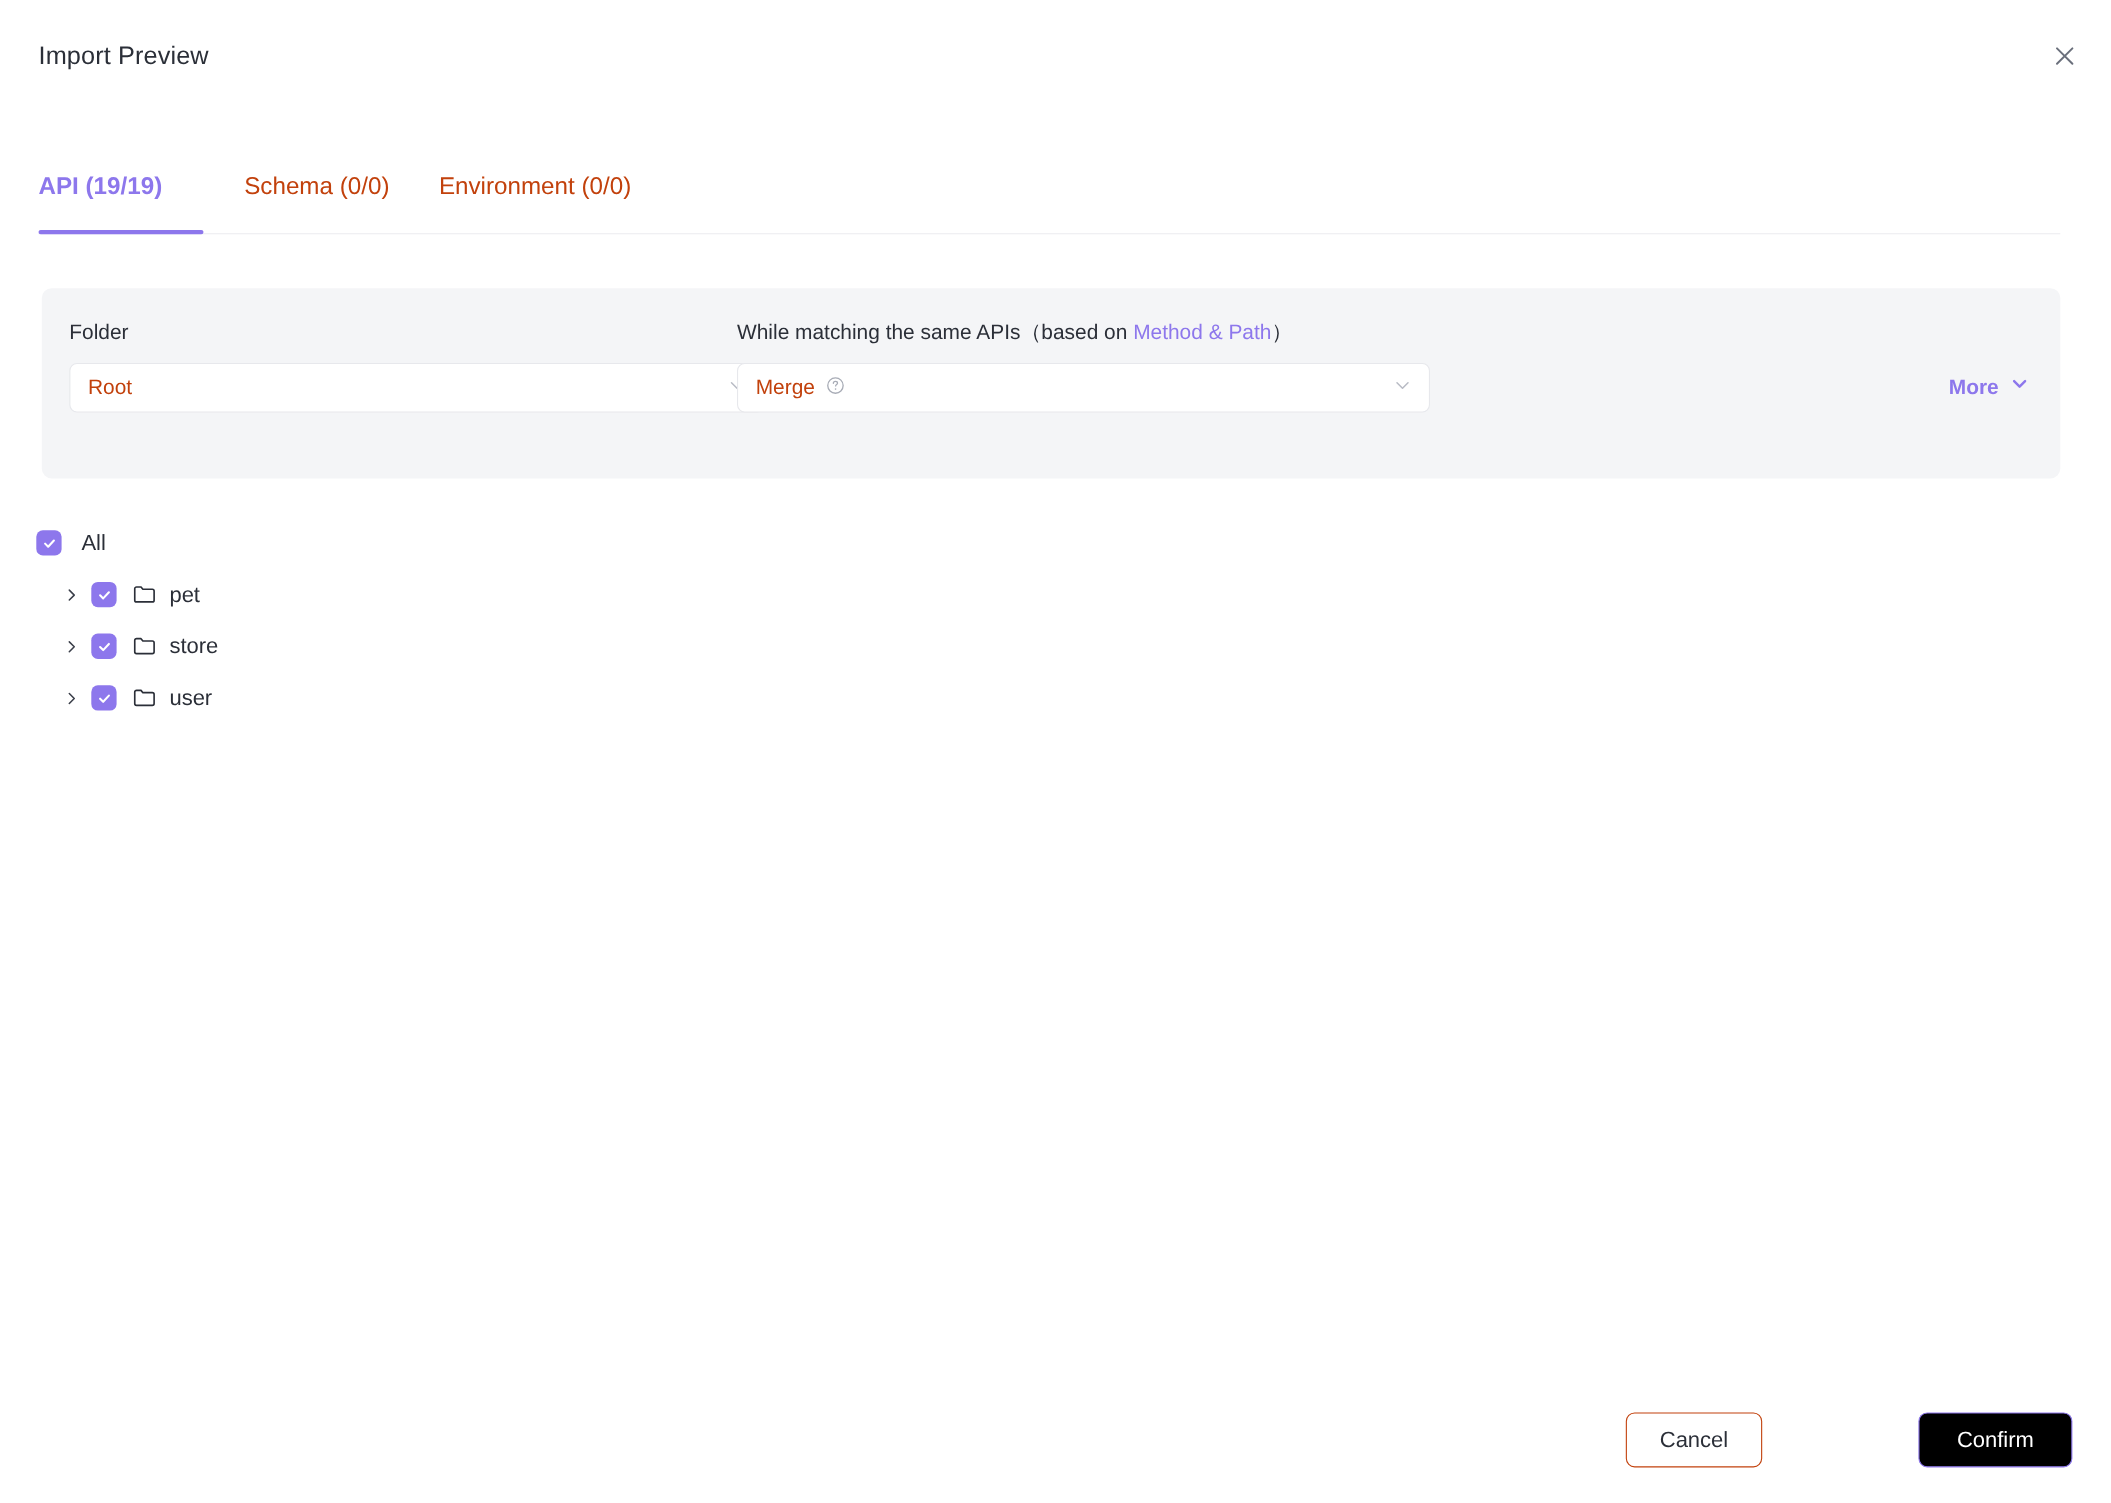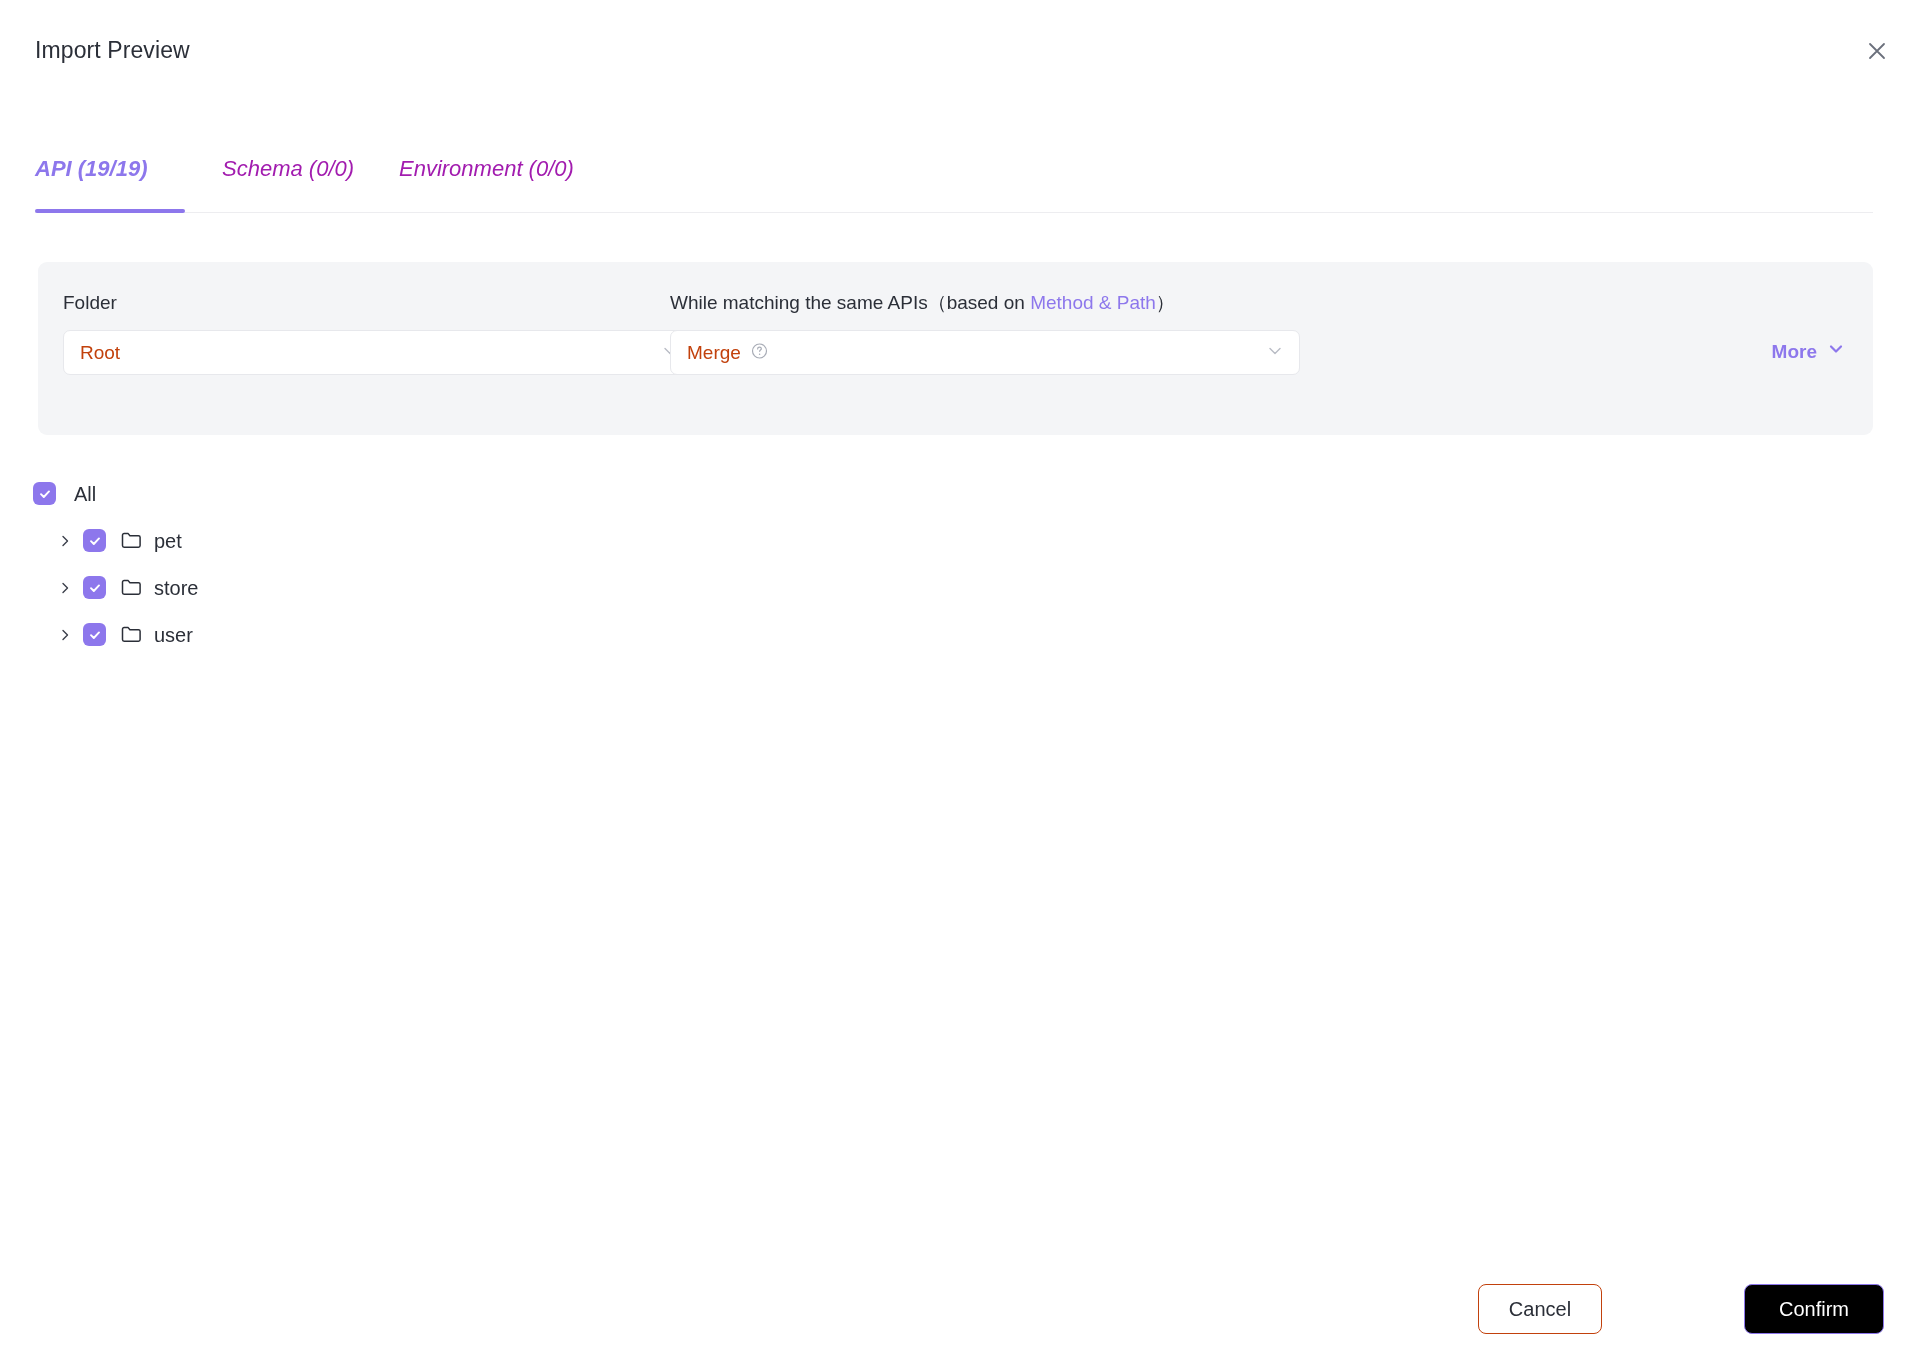--- a/index.html
+++ b/index.html
@@ -50,36 +50,35 @@
   }
   .close-button svg { display: block; }
 
   
   .tabs-bar {
     position: absolute;
     left: 0;
     top: 140px;
     width: 1569px;
     height: 75px;
-    font-style: italic;
   }
   .tabs-divider {
     position: absolute;
     left: 35px;
     top: 72px;
     width: 1838px;
     height: 1px;
     background: #ededf0;
   }
   .tab {
     position: absolute;
     top: 14px;
     font-size: 22px;
     line-height: 30px;
-    color: #a21caf;
+    color: #c2410c;
     cursor: pointer;
     white-space: nowrap;
   }
   .tab.active {
     color: #8d77ec;
     font-weight: 700;
   }
   .tab-underline {
     position: absolute;
     left: 35px;

